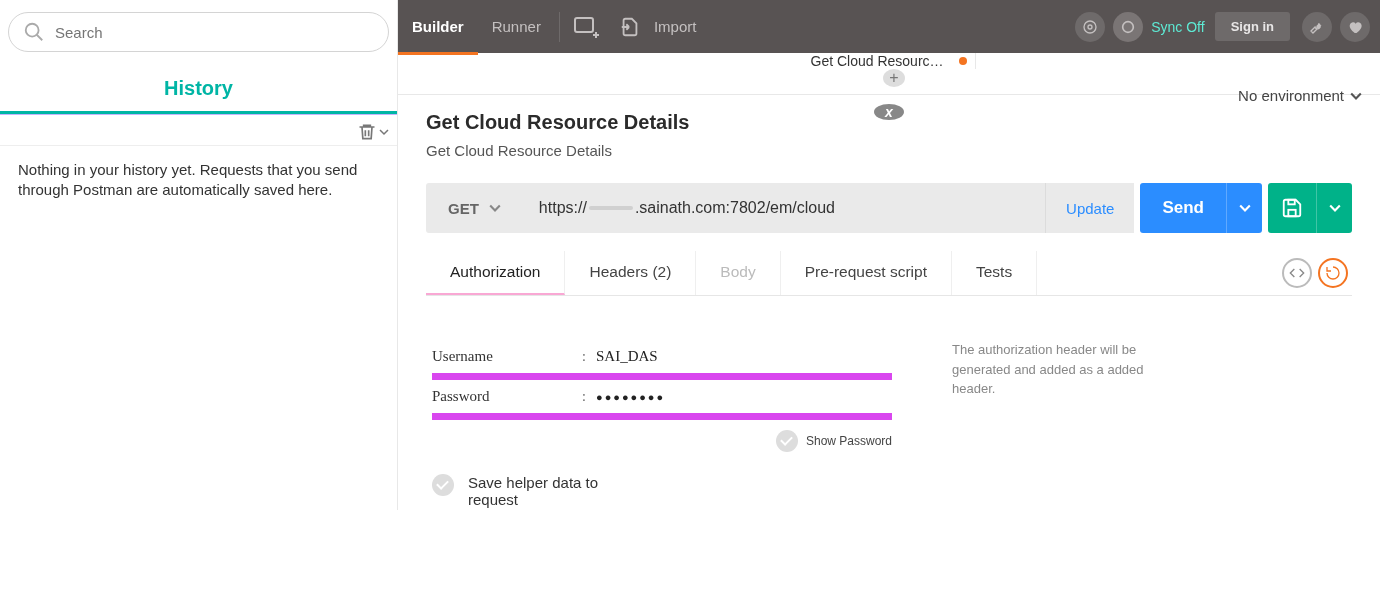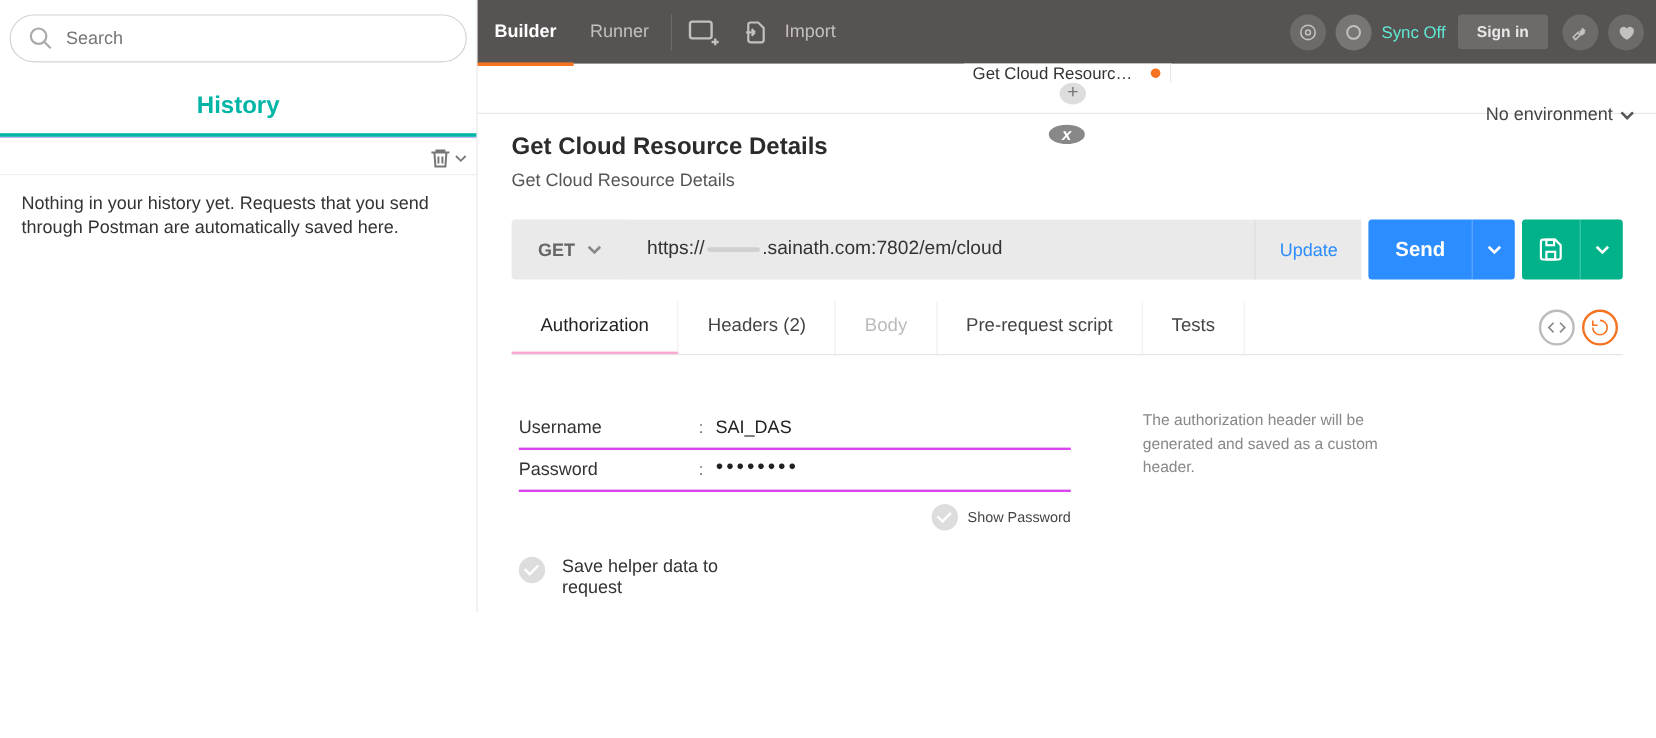--- a/index.html
+++ b/index.html
@@ -63,21 +63,21 @@
 .req-tabs .rt.active { font-weight: 400; color: #222; border-bottom: 2px solid #f9a8d4; }
 .req-tabs .rt.disabled { color: #bbb; }
 .req-tabs-right { margin-left: auto; display: flex; align-items: center; gap: 6px; padding-right: 4px; }
 .circle-ic { width: 30px; height: 30px; border-radius: 50%; border: 2px solid #bbb; display: flex; align-items: center; justify-content: center; cursor: pointer; }
 
 
 .auth-body { padding: 20px 6px 0 6px; }
 .auth-select { display: flex; align-items: center; justify-content: space-between; width: 280px; background: #eaeaea; padding: 12px 18px; font-size: 15px; color: #444; cursor: pointer; border-radius: 2px; }
 .auth-form { display: flex; gap: 60px; margin-top: 24px; }
 .fields { flex: 0 0 460px; }
-.frow { display: flex; border-bottom: 2px solid #d946ef; padding: 8px 0; align-items: flex-start; }
+.frow { display: flex; border-bottom: 7px solid #d946ef; padding: 8px 0; align-items: center; font-family: Liberation Serif, serif; }
 .frow .flabel { width: 150px; font-size: 15px; color: #333; }
 .frow .colon { width: 14px; color: #666; }
 .frow .fval { font-size: 15px; color: #222; }
 .show-pw { display: flex; align-items: center; gap: 8px; justify-content: flex-end; margin-top: 10px; font-size: 12px; color: #444; }
 .helper { display: flex; align-items: flex-start; gap: 14px; margin-top: 22px; font-size: 15px; color: #333; }
 .check { width: 22px; height: 22px; border-radius: 50%; background: #ddd; position: relative; flex: 0 0 auto; cursor: pointer; }
 .check::after { content: ''; position: absolute; left: 7px; top: 4px; width: 5px; height: 9px; border: solid #fff; border-width: 0 2px 2px 0; transform: rotate(45deg); }
 .help-text { font-size: 13px; color: #888; line-height: 1.5; max-width: 230px; }
 
 .actions { display: flex; gap: 18px; justify-content: flex-end; margin-top: 12px; align-items: center; position: relative; }
@@ -260,21 +260,21 @@
             </div>
             <div class="show-pw">
               <span class="check"></span>
               <span>Show Password</span>
             </div>
             <div class="helper">
               <span class="check"></span>
               <span style="max-width:140px">Save helper data to request</span>
             </div>
           </div>
-          <div class="help-text">The authorization header will be generated and saved as a custom header.</div>
+          <div class="help-text">The authorization header will be generated and added as a added header.</div>
         </div>
 
         <div class="actions">
           <span class="clear">Clear</span>
           <button class="update">Update request</button>
           <svg class="cursor-pointer" width="18" height="22" viewBox="0 0 18 22">
               <path d="M6 2v10l2-2h3l2 3v5H5v-5l-2-3 3-2z" fill="#fff" stroke="#333" stroke-width="1.3"></path>
             </svg>
         </div>
       </div>

